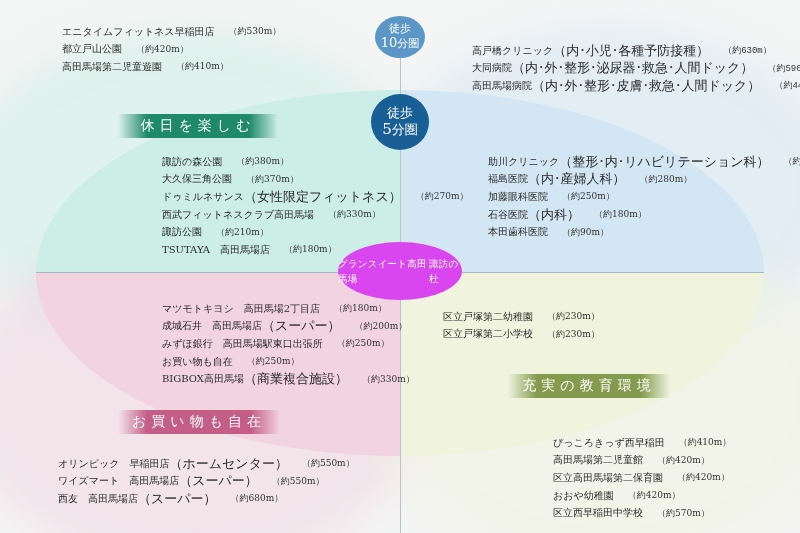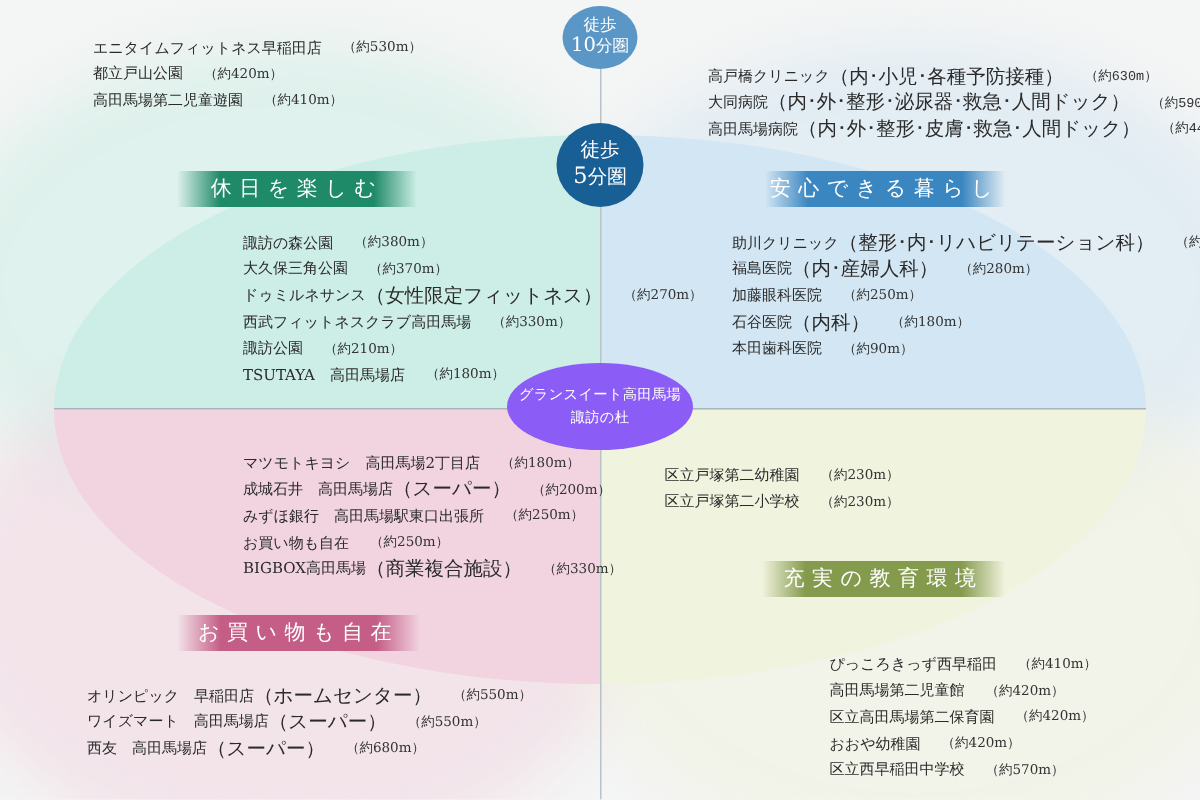--- a/index.html
+++ b/index.html
@@ -31,31 +31,32 @@
     .glow-br { right: -40px; top: 230px; width: 460px; height: 340px; background: rgba(240,243,222,0.55); }
 
     .hline { position: absolute; left: 36px; top: 272px; width: 728px; height: 1px; background: #a9b5bd; }
     .vline { position: absolute; left: 400px; top: 36px; width: 1px; height: 497px; background: #b8c2c8; }
 
     
     .badge {
       position: absolute; border-radius: 50%; color: #fff; text-align: center;
       display: flex; flex-direction: column; align-items: center; justify-content: center;
       line-height: 1.15;
+      margin-top: 12px;
     }
     .badge-10 { left: 375px; top: 4px; width: 50px; height: 42px; border-radius: 50%; background: #5b97c6; font-size: 11px; }
     .badge-10 .big { font-size: 13px; }
     .badge-5 { left: 371px; top: 82px; width: 58px; height: 56px; background: #185f96; font-size: 13px; }
     .badge-5 .big { font-size: 15px; }
 
     
     .center {
       position: absolute; left: 338px; top: 242px; width: 124px; height: 58px;
-      border-radius: 50%; background: #8b5cf6; color: #fff; font-size: 9.5px;
-      display: flex; flex-direction: column; align-items: center; justify-content: center;
+      border-radius: 50%; background: #d946ef; color: #fff; font-size: 9.5px;
+      display: flex; flex-direction: row; align-items: center; justify-content: center;
       line-height: 1.6; letter-spacing: 0.2px;
     }
 
     
     .head {
       position: absolute; height: 24px; color: #fff; font-size: 14px; letter-spacing: 5px;
       display: flex; align-items: center; justify-content: center;
     }
     .head-leisure { left: 118px; top: 114px; width: 160px; background: linear-gradient(90deg, rgba(30,130,100,0) 0%, #1f8a68 18%, #1f8a68 82%, rgba(30,130,100,0) 100%); }
     .head-medical { left: 510px; top: 114px; width: 160px; background: linear-gradient(90deg, rgba(55,130,190,0) 0%, #3a86c0 18%, #3a86c0 82%, rgba(55,130,190,0) 100%); }
@@ -99,21 +100,20 @@
   <div class="badge badge-10">
     <span>徒歩</span>
     <span><span class="big">10</span><span>分圏</span></span>
   </div>
   <div class="badge badge-5">
     <span>徒歩</span>
     <span><span class="big">5</span><span>分圏</span></span>
   </div>
 
   <div class="head head-leisure">休日を楽しむ</div>
-  <div class="head head-medical">安心できる暮らし</div>
   <div class="head head-edu">充実の教育環境</div>
   <div class="head head-shop">お買い物も自在</div>
 
   <ul class="list l-top-left">
       <li>
         <span>エニタイムフィットネス早稲田店</span>
         <span class="dist">（約530m）</span>
       </li>
       <li>
         <span>都立戸山公園</span>

